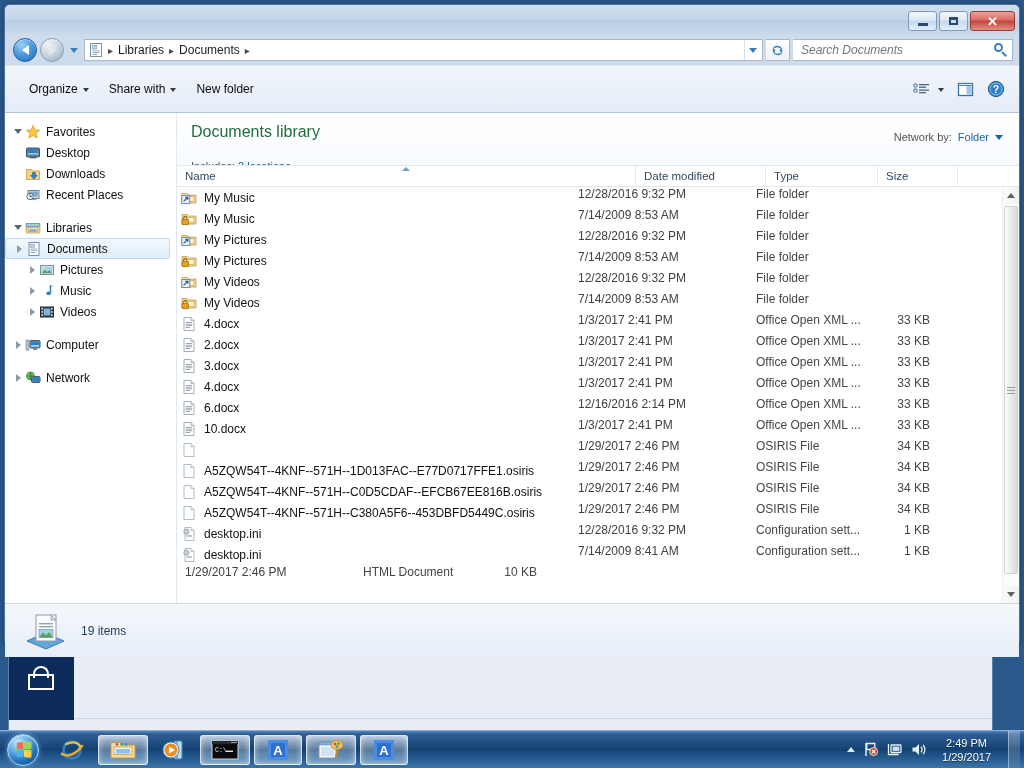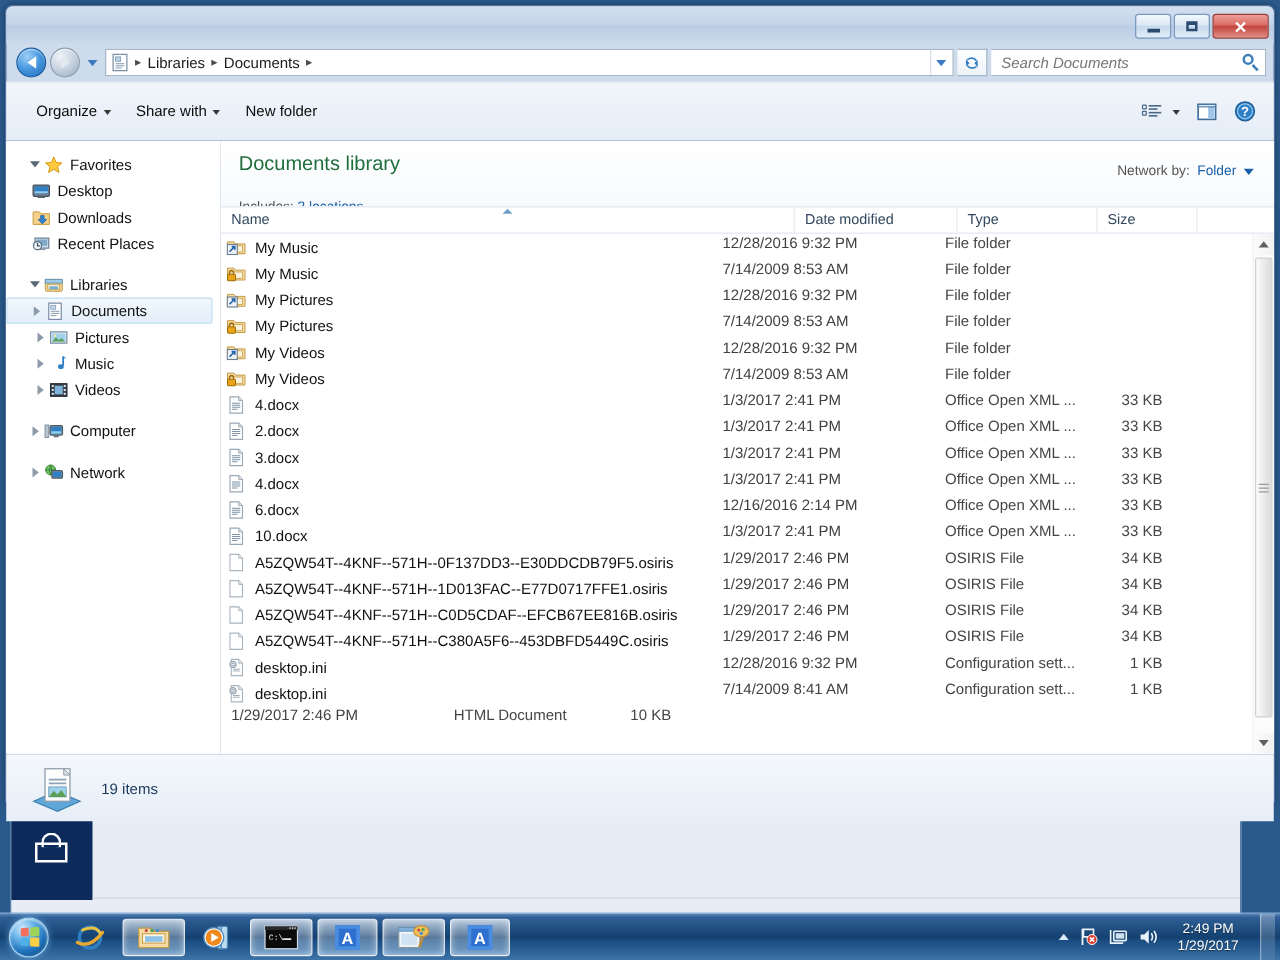--- a/index.html
+++ b/index.html
@@ -150,21 +150,21 @@
   
   #content { display: flex; height: 490px; background: #fff; }
 
   
   #navpane {
     width: 172px; flex: none; background: #fff;
     border-right: 1px solid #e2e8ef;
     padding: 8px 0 0 0; overflow: hidden;
     font-size: 12px;
   }
-  .nav-node { display:flex; align-items:center; height: 21px; cursor: pointer; padding-left: 16px; }
+  .nav-node { display:flex; align-items:center; height: 21px; cursor: pointer; padding-left: 6px; }
   .nav-node.selected {
     background: linear-gradient(to bottom,#f2f8fd,#e2eef9);
     border: 1px solid #bcdcf4; border-radius: 2px;
     margin-right: 6px; height: 21px;
   }
   .exp { width: 14px; flex:none; display:flex; align-items:center; justify-content:center; }
   .tri-r { width:0;height:0;border-top:4px solid transparent;border-bottom:4px solid transparent;border-left:5px solid #8d9aa8; }
   .tri-d { width:0;height:0;border-left:4px solid transparent;border-right:4px solid transparent;border-top:5px solid #5a6775; }
   .nav-ico { width:16px;height:16px;flex:none;margin-right:5px;position:relative; }
   .nav-lbl { color:#111; white-space:nowrap; }
@@ -810,21 +810,20 @@
               <div class="r-type">Office Open XML ...</div>
               <div class="r-size">33 KB</div>
               <div class="r-pad"></div>
             </div>
             <div class="row">
               <div class="r-name">
                 <span class="fico"><svg width="16" height="16" viewBox="0 0 16 16">
                     <path d="M3 1.5h7l3 3v10H3z" fill="#ffffff" stroke="#a9b4bf" stroke-width=".9"></path>
                     <path d="M10 1.5v3h3" fill="#eceff3" stroke="#a9b4bf" stroke-width=".8"></path>
                   </svg></span>
-                <span class="fn">A5ZQW54T--4KNF--571H--0F137DD3--E30DDCDB79F5.osiris</span>
               </div>
               <div class="r-date">1/29/2017 2:46 PM</div>
               <div class="r-type">OSIRIS File</div>
               <div class="r-size">34 KB</div>
               <div class="r-pad"></div>
             </div>
             <div class="row">
               <div class="r-name">
                 <span class="fico"><svg width="16" height="16" viewBox="0 0 16 16">
                     <path d="M3 1.5h7l3 3v10H3z" fill="#ffffff" stroke="#a9b4bf" stroke-width=".9"></path>

